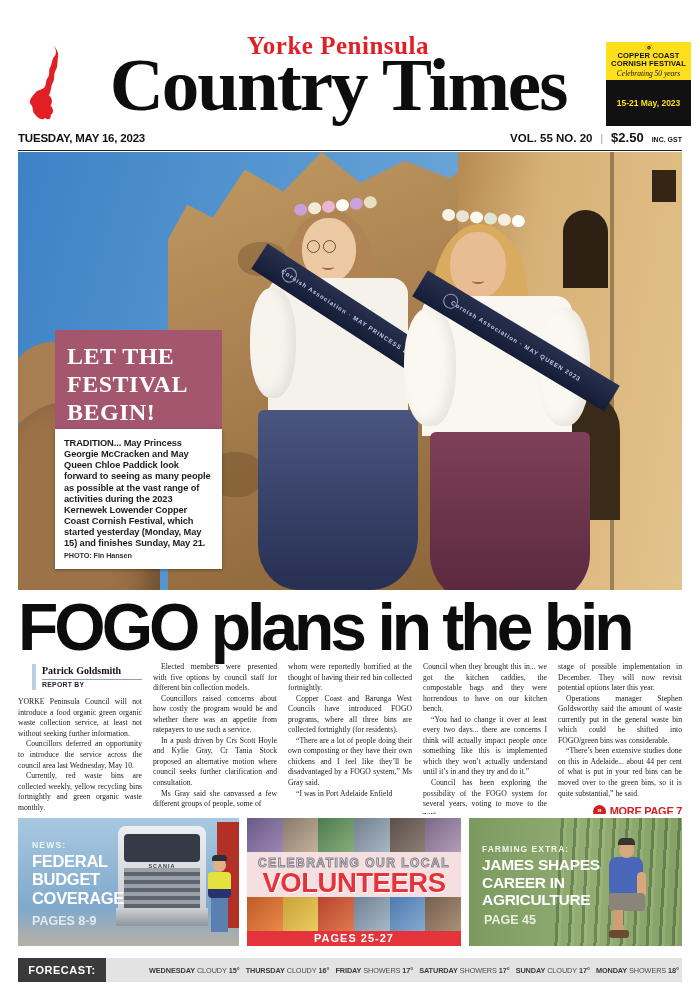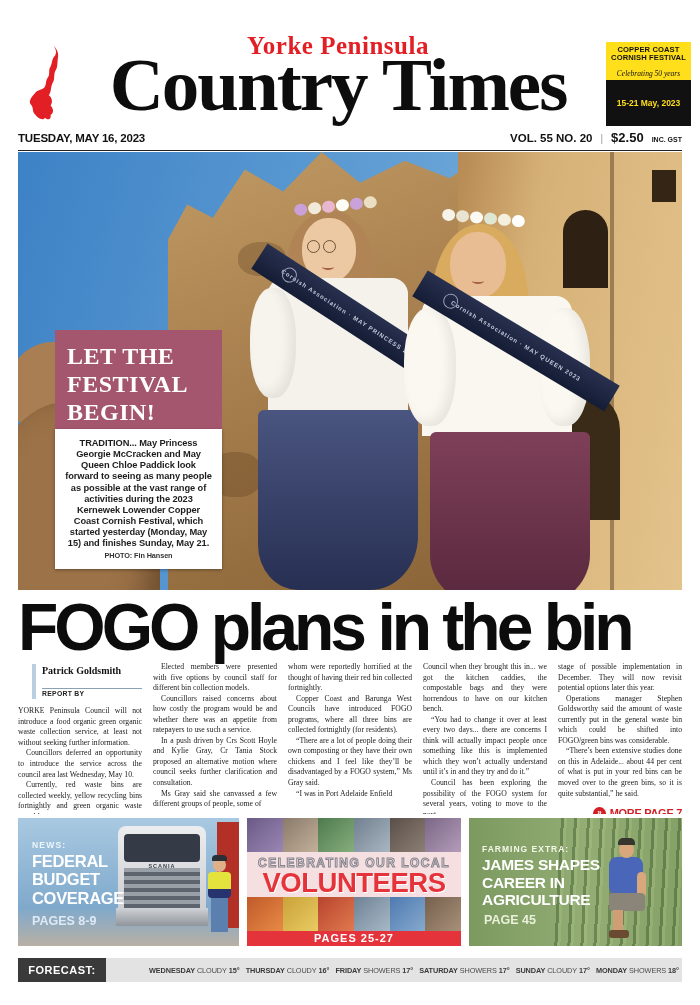--- a/index.html
+++ b/index.html
@@ -10,21 +10,21 @@
   .masthead { position:absolute; top:0; left:0; width:700px; height:152px; }
   .yp-logo { position:absolute; left:26px; top:44px; width:38px; height:84px; }
   .region-title { position:absolute; top:32px; left:18px; width:640px; text-align:center;
     font-family:"Liberation Serif", serif; font-weight:bold; font-size:25px; color:#e31f26; letter-spacing:.5px; }
   .paper-title { position:absolute; top:47px; left:18px; width:640px; text-align:center;
     font-family:"Liberation Serif", serif; font-weight:bold; font-size:75px; letter-spacing:-2px; color:#0d0d0d; line-height:1; }
   .badge { position:absolute; left:606px; top:42px; width:85px; height:84px; background:#ffdf1b;
     display:flex; flex-direction:column; align-items:center; text-align:center; overflow:hidden; }
   .badge svg { margin-top:2px; }
   .badge-line { font-size:7.6px; font-weight:bold; color:#111; line-height:1.15; letter-spacing:.1px; }
-  .badge-script { font-family:"Liberation Serif", serif; font-style:italic; font-size:7.5px; color:#111; margin-top:6px; }
+  .badge-script { font-family:"Liberation Serif", serif; font-style:italic; font-size:7.5px; color:#111; margin-top:0; }
   .badge-dates { margin-top:2px; width:100%; background:#111; color:#ffdf1b; font-weight:bold; font-size:8.5px; padding:18px 0; }
   .dateline { position:absolute; top:130px; left:18px; width:664px; display:flex; justify-content:space-between;
     align-items:baseline; border-bottom:1px solid #222; padding-bottom:5px; }
   .issue-date { font-weight:bold; font-size:11.5px; letter-spacing:-.2px; color:#111; }
   .issue-right { display:flex; align-items:baseline; gap:8px; }
   .volume { font-weight:bold; font-size:11.5px; color:#111; }
   .pipe { color:#999; font-size:10px; }
   .price { font-weight:bold; font-size:13px; color:#111; }
   .price-suffix { font-weight:bold; font-size:7px; color:#111; }
 
@@ -59,37 +59,37 @@
   .skirt { position:absolute; }
   .glasses { position:absolute; display:flex; gap:3px; align-items:center; }
   .glasses i { width:13px; height:13px; border:1.5px solid #6a5136; border-radius:50%; display:block; }
   .smile { position:absolute; width:12px; height:6px; border-bottom:2px solid #a4604a; border-radius:50%; }
 
   .festival-box { position:absolute; left:37px; top:178px; width:167px; height:99px; background:#a4566f;
     color:#fff; padding:12px 12px; font-family:"Liberation Serif", serif; font-weight:bold; font-size:24px;
     line-height:1.17; letter-spacing:.5px; }
   .caption-box { position:absolute; left:37px; top:277px; width:167px; background:#fff; padding:9px 9px 8px 9px;
     box-shadow:0 1px 3px rgba(0,0,0,.35); }
-  .caption-text { font-weight:bold; font-size:9.3px; line-height:1.2; color:#1d1d1d; letter-spacing:-.1px;text-align:center; }
+  .caption-text { font-weight:bold; font-size:9.3px; line-height:1.2; color:#1d1d1d; letter-spacing:-.1px; }
   .photo-credit { font-weight:bold; font-size:7.3px; color:#333; }
   .more5 { display:flex; justify-content:flex-end; margin-top:6px; }
   .more5 .btn { background:#a4566f; color:#fff; font-weight:bold; font-size:10.5px; padding:4px 10px; cursor:pointer; }
   .more5 .btn .chev { margin-right:8px; font-size:9px; }
 
   
   .headline { position:absolute; top:596px; left:18px; width:664px; font-weight:bold; font-size:66px;
     letter-spacing:-4px; color:#0c0c0c; line-height:.95; white-space:nowrap; }
   .cols { position:absolute; top:662px; left:18px; width:664px; height:152px; display:grid;
     grid-template-columns:repeat(5,1fr); column-gap:11px; font-family:"Liberation Serif", serif;
     font-size:7.7px; line-height:1.37; text-align:justify; color:#1a1a1a; overflow:hidden; }
   .col { position:relative; }
   .col p { text-indent:8px; }
   .col p.noindent { text-indent:0; }
   .byline { border-left:4px solid #b9cede; padding-left:6px; margin:2px 0 7px 14px; }
-  .byline-name { font-weight:bold; font-size:10px; border-bottom:1px solid #8aa0b5; display:block; padding-bottom:10px; color:#111; }
+  .byline-name { font-weight:bold; font-size:10px; border-bottom:1px solid #8aa0b5; display:block; padding-bottom:1px; color:#111; }
   .byline-label { font-family:"Liberation Sans", sans-serif; font-weight:bold; font-size:6.8px; color:#222; letter-spacing:.3px; }
   .more7 { position:absolute; right:0; bottom:1px; display:flex; align-items:center; gap:4px;
     font-family:"Liberation Sans", sans-serif; font-weight:bold; font-size:11px; color:#d21f26;
     letter-spacing:-.3px; cursor:pointer; background:#fff; padding-left:6px; }
   .more7 .circ { width:13px; height:13px; border-radius:50%; background:#d21f26; color:#fff; font-size:8px;
     display:flex; align-items:center; justify-content:center; }
 
   
   .promos { position:absolute; top:818px; left:18px; width:664px; height:128px; display:flex; gap:8px; }
   .promo { position:relative; overflow:hidden; cursor:pointer; }

